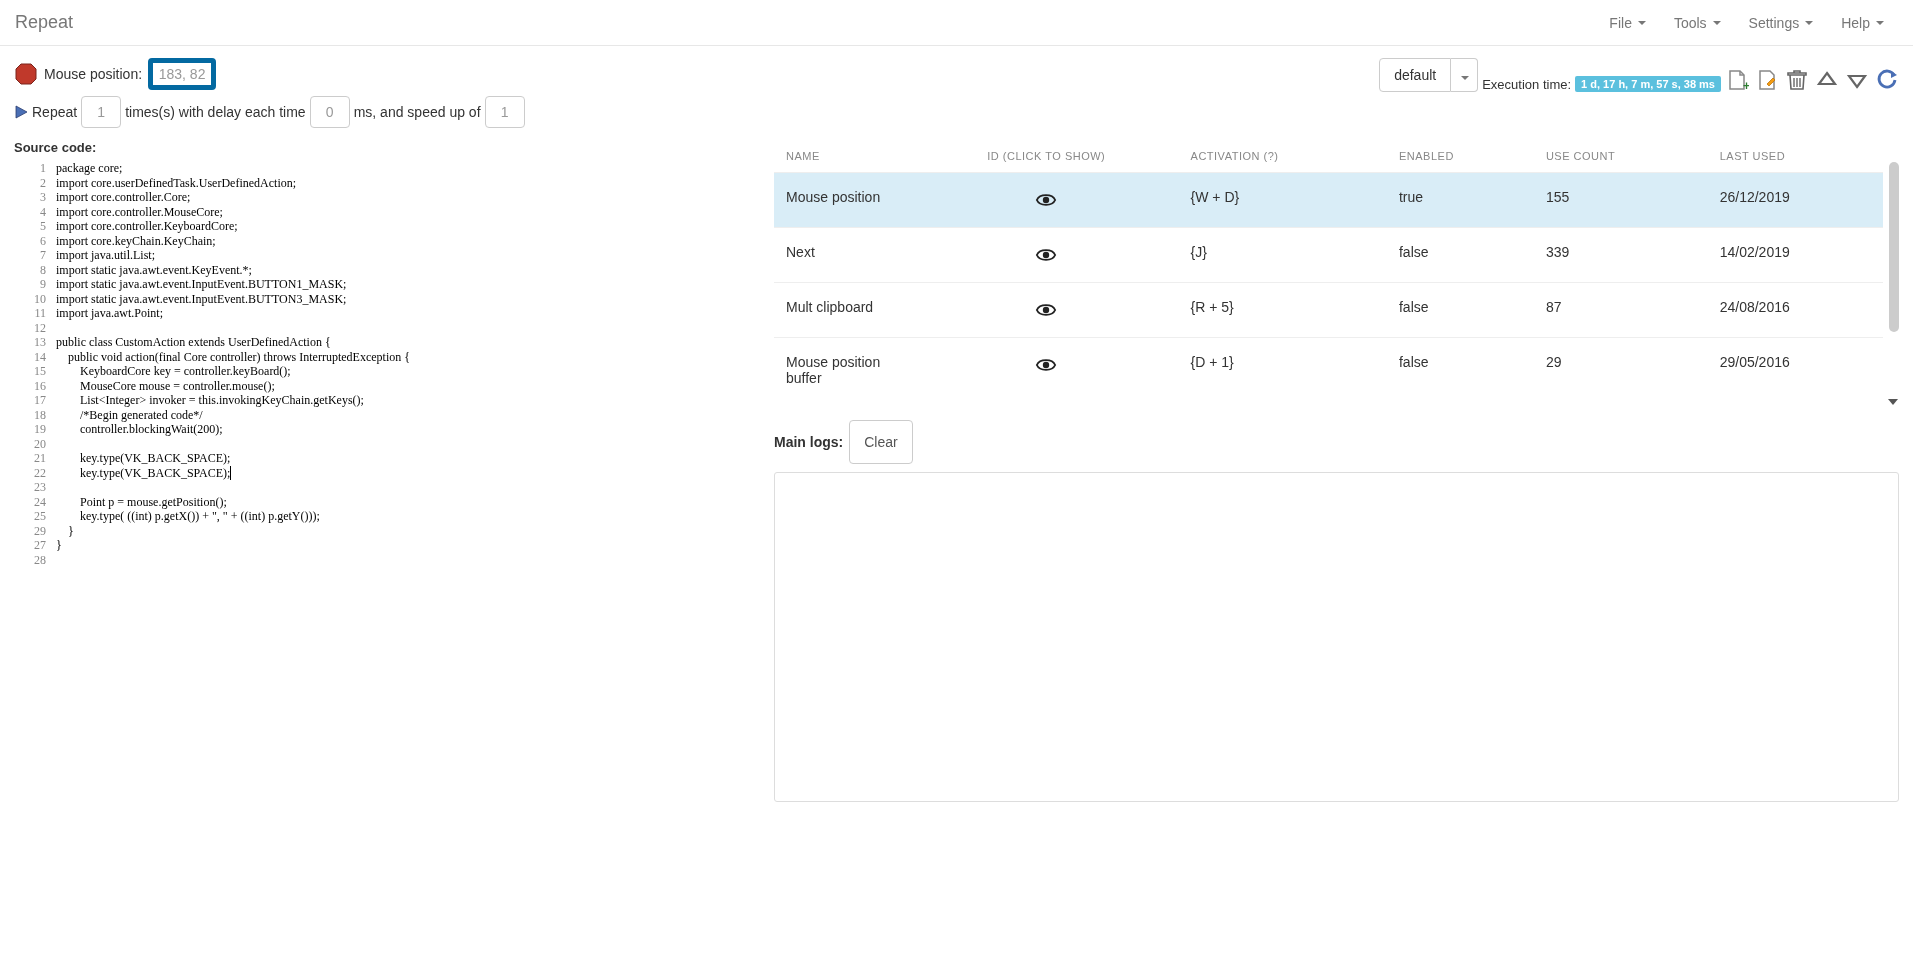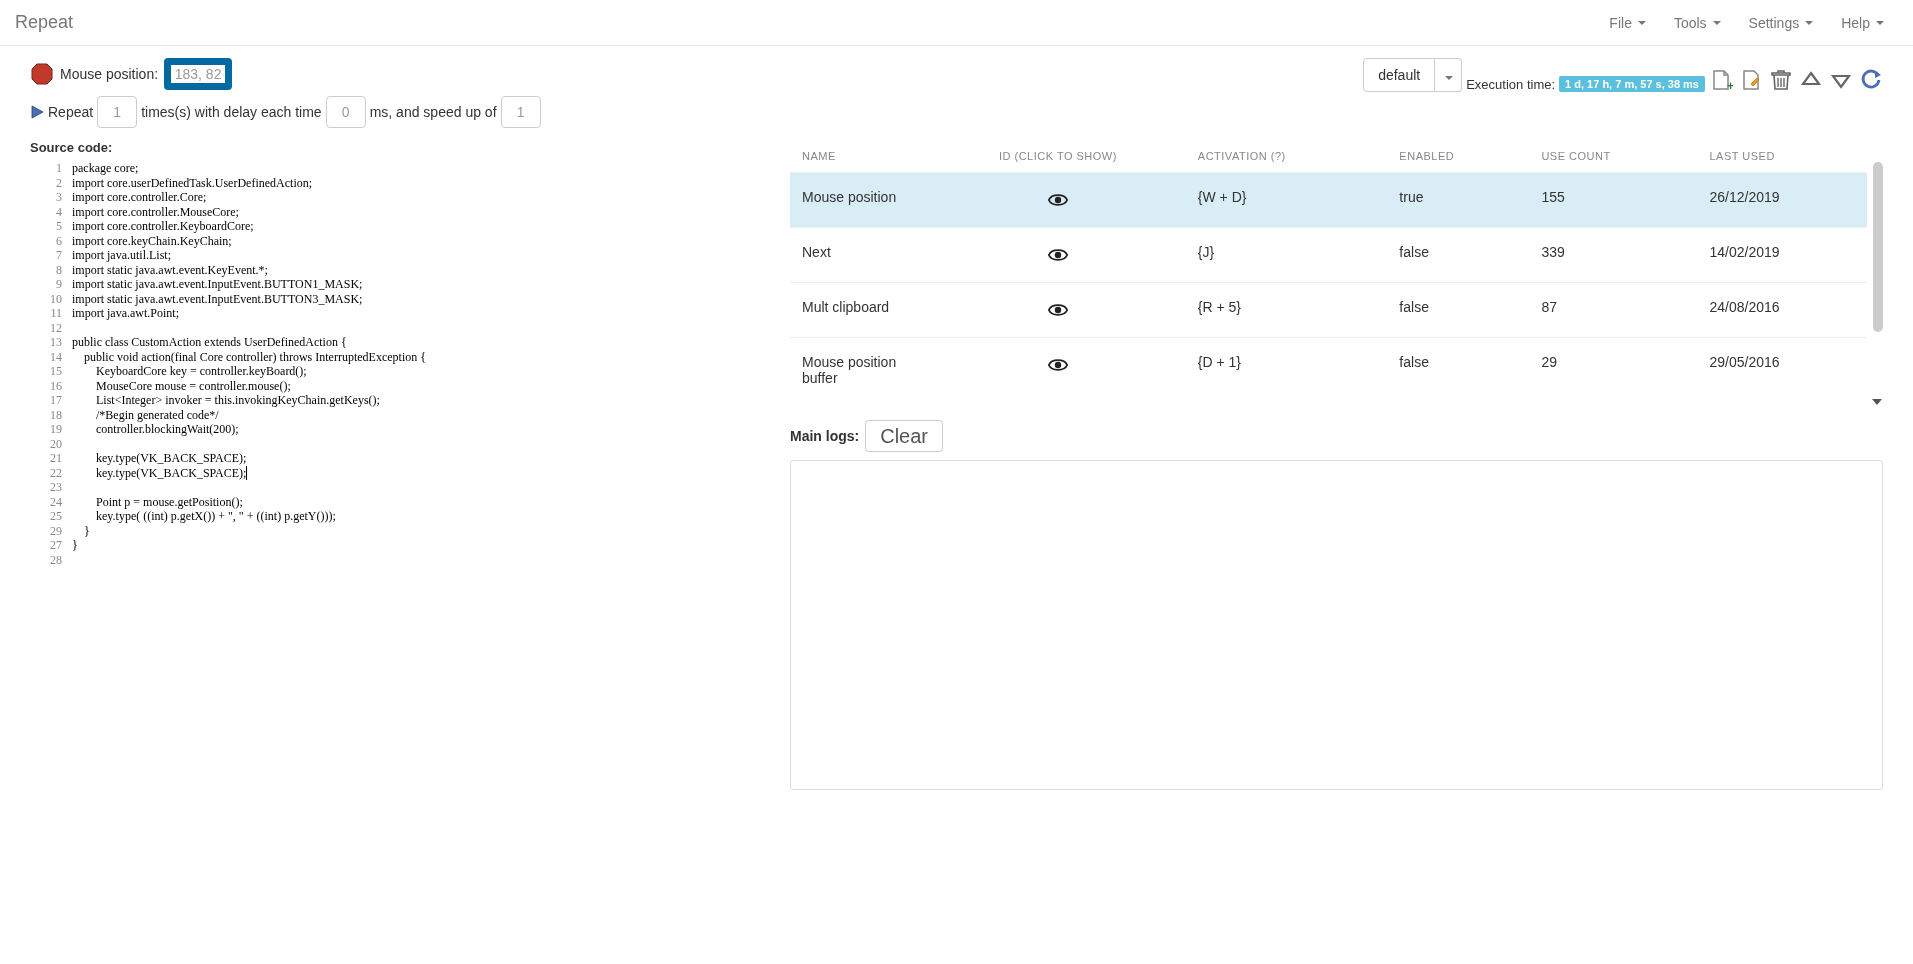--- a/index.html
+++ b/index.html
@@ -4,35 +4,35 @@
 <style>
 * { box-sizing: border-box; margin: 0; padding: 0; }
 body { font-family: "Helvetica Neue", Helvetica, Arial, sans-serif; font-size: 14px; color: #333; background: #fff; width: 1913px; }
 
 .navbar { height: 46px; border-bottom: 1px solid #e7e7e7; display: flex; align-items: center; padding: 0 15px; justify-content: space-between; }
 .navbar-brand { font-size: 18px; color: #777; font-weight: 400; }
 .navbar-menu { display: flex; gap: 0; }
 .navbar-item { color: #777; padding: 0 14px; cursor: pointer; display: flex; align-items: center; gap: 4px; font-size: 14px; }
 .caret-down { display: inline-block; width: 0; height: 0; border-left: 4px solid transparent; border-right: 4px solid transparent; border-top: 4px solid #777; margin-left: 2px; }
 
-.main-panel { padding: 12px 30px; }
+.main-panel { padding: 12px 14px; }
 
 .top-controls { display: flex; justify-content: space-between; align-items: flex-start; }
 .top-controls-left { display: flex; flex-direction: column; gap: 6px; }
 
 .row-1 { display: flex; align-items: center; gap: 6px; }
 .row-2 { display: flex; align-items: center; gap: 4px; }
 .row-3 { display: flex; align-items: center; gap: 4px; margin-top: -2px; }
 
 .octagon-icon { width: 24px; height: 24px; }
 .play-tri { width: 14px; height: 14px; }
 
 .label-text { font-size: 14px; color: #333; }
 input.small-input { width: 40px; height: 32px; border: 1px solid #ccc; border-radius: 4px; text-align: center; font-size: 14px; color: #999; background: #fff; }
-input.mouse-input { width: 68px; height: 32px; border: 7px solid #0369a1; border-radius: 4px; text-align: center; font-size: 14px; color: #999; background: #fff; }
+input.mouse-input { width: 68px; height: 32px; border: 5px solid #0369a1; border-radius: 4px; text-align: center; font-size: 14px; color: #999; background: #fff; }
 
 .top-controls-right { display: flex; flex-direction: row; align-items: flex-end; gap: 4px; }
 .btn-group { display: flex; }
 .btn-default { border: 1px solid #ccc; background: #fff; color: #333; font-size: 14px; height: 34px; padding: 0 14px; border-radius: 4px; cursor: pointer; }
 .btn-default.dropdown-tog { padding: 0 8px; border-left: none; border-top-left-radius: 0; border-bottom-left-radius: 0; }
 .btn-default.main-btn { border-top-right-radius: 0; border-bottom-right-radius: 0; }
 
 .exec-time-row { display: flex; align-items: center; gap: 4px; margin-top: 2px; }
 .exec-time-badge { background: #5bc0de; color: #fff; font-size: 11px; padding: 2px 6px; border-radius: 2px; font-weight: bold; }
 
@@ -62,21 +62,21 @@
 .table tbody td { font-size: 14px; color: #333; padding: 16px 12px; vertical-align: top; }
 .table tbody tr.active-row { background: #d9edf7; }
 .table tbody tr { border-top: 1px solid #eee; }
 .eye-icon { width: 22px; height: 22px; cursor: pointer; display: block; margin: 0 auto; }
 .table-wrap { position: relative; padding-right: 16px; }
 .scroll-indicator { position: absolute; right: 0; top: 22px; width: 10px; height: 170px; background: #ccc; border-radius: 5px; }
 .dropdown-arrow-br { position: absolute; right: 0; bottom: -6px; }
 
 .main-logs-row { display: flex; align-items: center; gap: 6px; margin-top: 18px; }
 .main-logs-label { font-weight: bold; font-size: 14px; }
-.btn-clear { border: 1px solid #ccc; background: #fff; color: #555; font-size: 20px; height: 32px; padding: 0 14px; border-radius: 4px; cursor: pointer; }
+.btn-clear { border: 1px solid #ccc; background: #fff; color: #555; font-size: 14px; height: 44px; padding: 0 14px; border-radius: 4px; cursor: pointer; }
 .logs-box { border: 1px solid #ddd; height: 330px; margin-top: 8px; border-radius: 3px; }
 </style>
 </head>
 <body>
 
 <div class="navbar">
   <div class="navbar-brand">Repeat</div>
   <div class="navbar-menu">
     <div class="navbar-item">
         <span>File</span>

